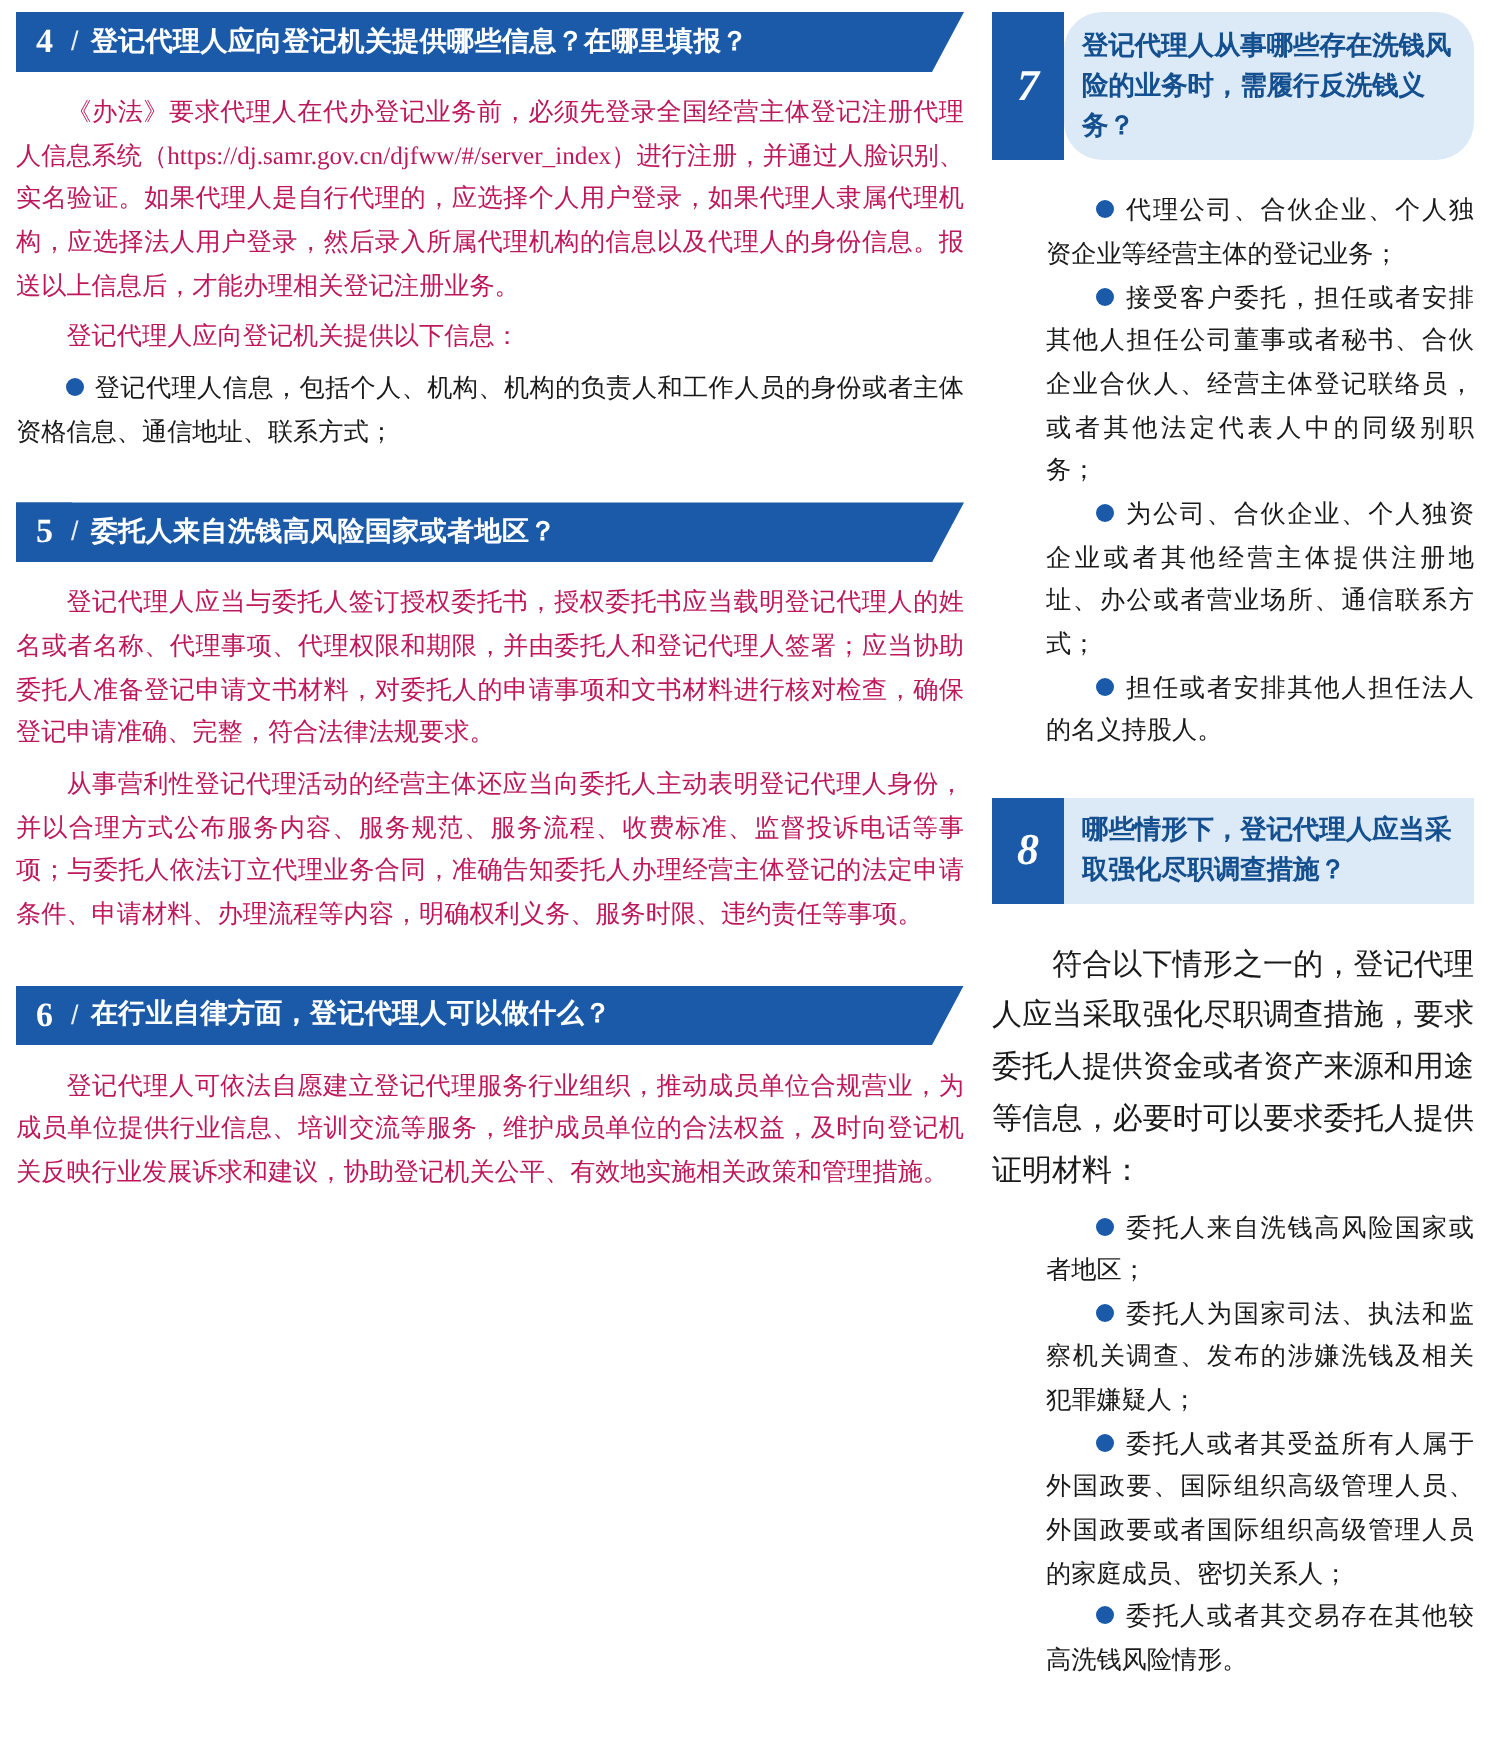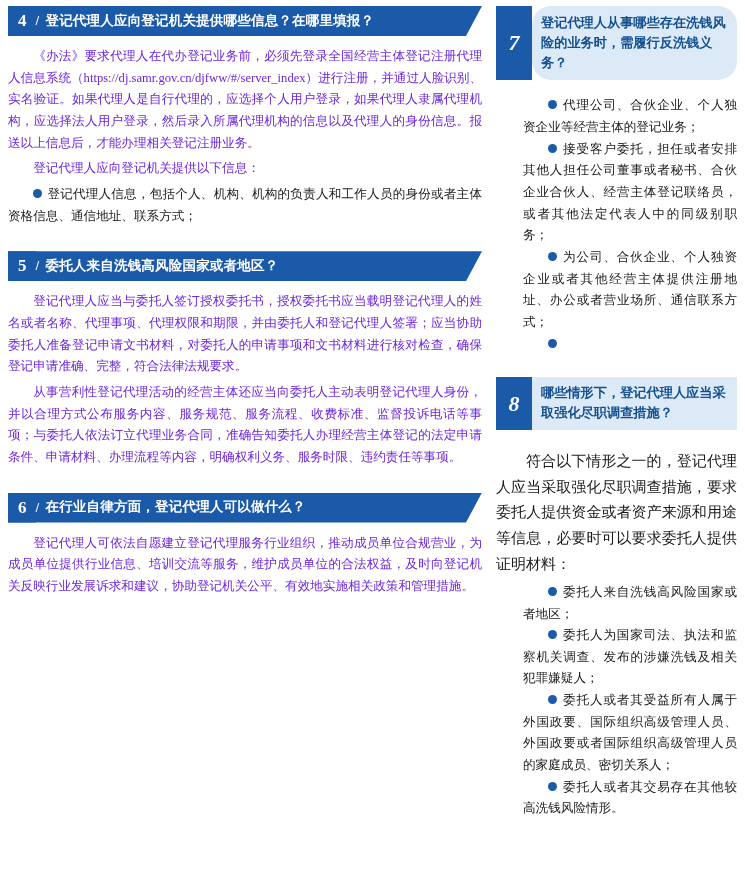--- a/index.html
+++ b/index.html
@@ -83,21 +83,21 @@
 
   
   p.para {
     margin: 0 0 4px 0;
     font-size: 12.6px;
     line-height: 1.72;
     text-align: justify;
     text-justify: inter-ideograph;
     text-indent: 2em;
     font-family: "Liberation Serif", "DejaVu Serif", serif;
-    color: #6d28d9;
+    color: #be185d;
   }
 
   ul.bullets {
     list-style: none;
     margin: 0 0 4px 0;
     padding: 0;
   }
   ul.bullets li {
     position: relative;
     font-size: 12.6px;
@@ -239,21 +239,21 @@
       <div class="rnum">7</div>
       <div class="rtitle">登记代理人从事哪些存在洗钱风险的业务时，需履行反洗钱义务？</div>
     </div>
 
     <div class="spacer-6"></div>
 
     <ul class="rbullets">
       <li><span class="dot"></span><span>代理公司、合伙企业、个人独资企业等经营主体的登记业务；</span></li>
       <li><span class="dot"></span><span>接受客户委托，担任或者安排其他人担任公司董事或者秘书、合伙企业合伙人、经营主体登记联络员，或者其他法定代表人中的同级别职务；</span></li>
       <li><span class="dot"></span><span>为公司、合伙企业、个人独资企业或者其他经营主体提供注册地址、办公或者营业场所、通信联系方式；</span></li>
-      <li><span class="dot"></span></li>
+      <li><span class="dot"></span><span>担任或者安排其他人担任法人的名义持股人。</span></li>
     </ul>
 
     <div class="spacer-20"></div>
 
     <div class="rsec-head">
       <div class="rnum">8</div>
       <div class="rtitle">哪些情形下，登记代理人应当采取强化尽职调查措施？</div>
     </div>
 
     <div class="spacer-10"></div>

